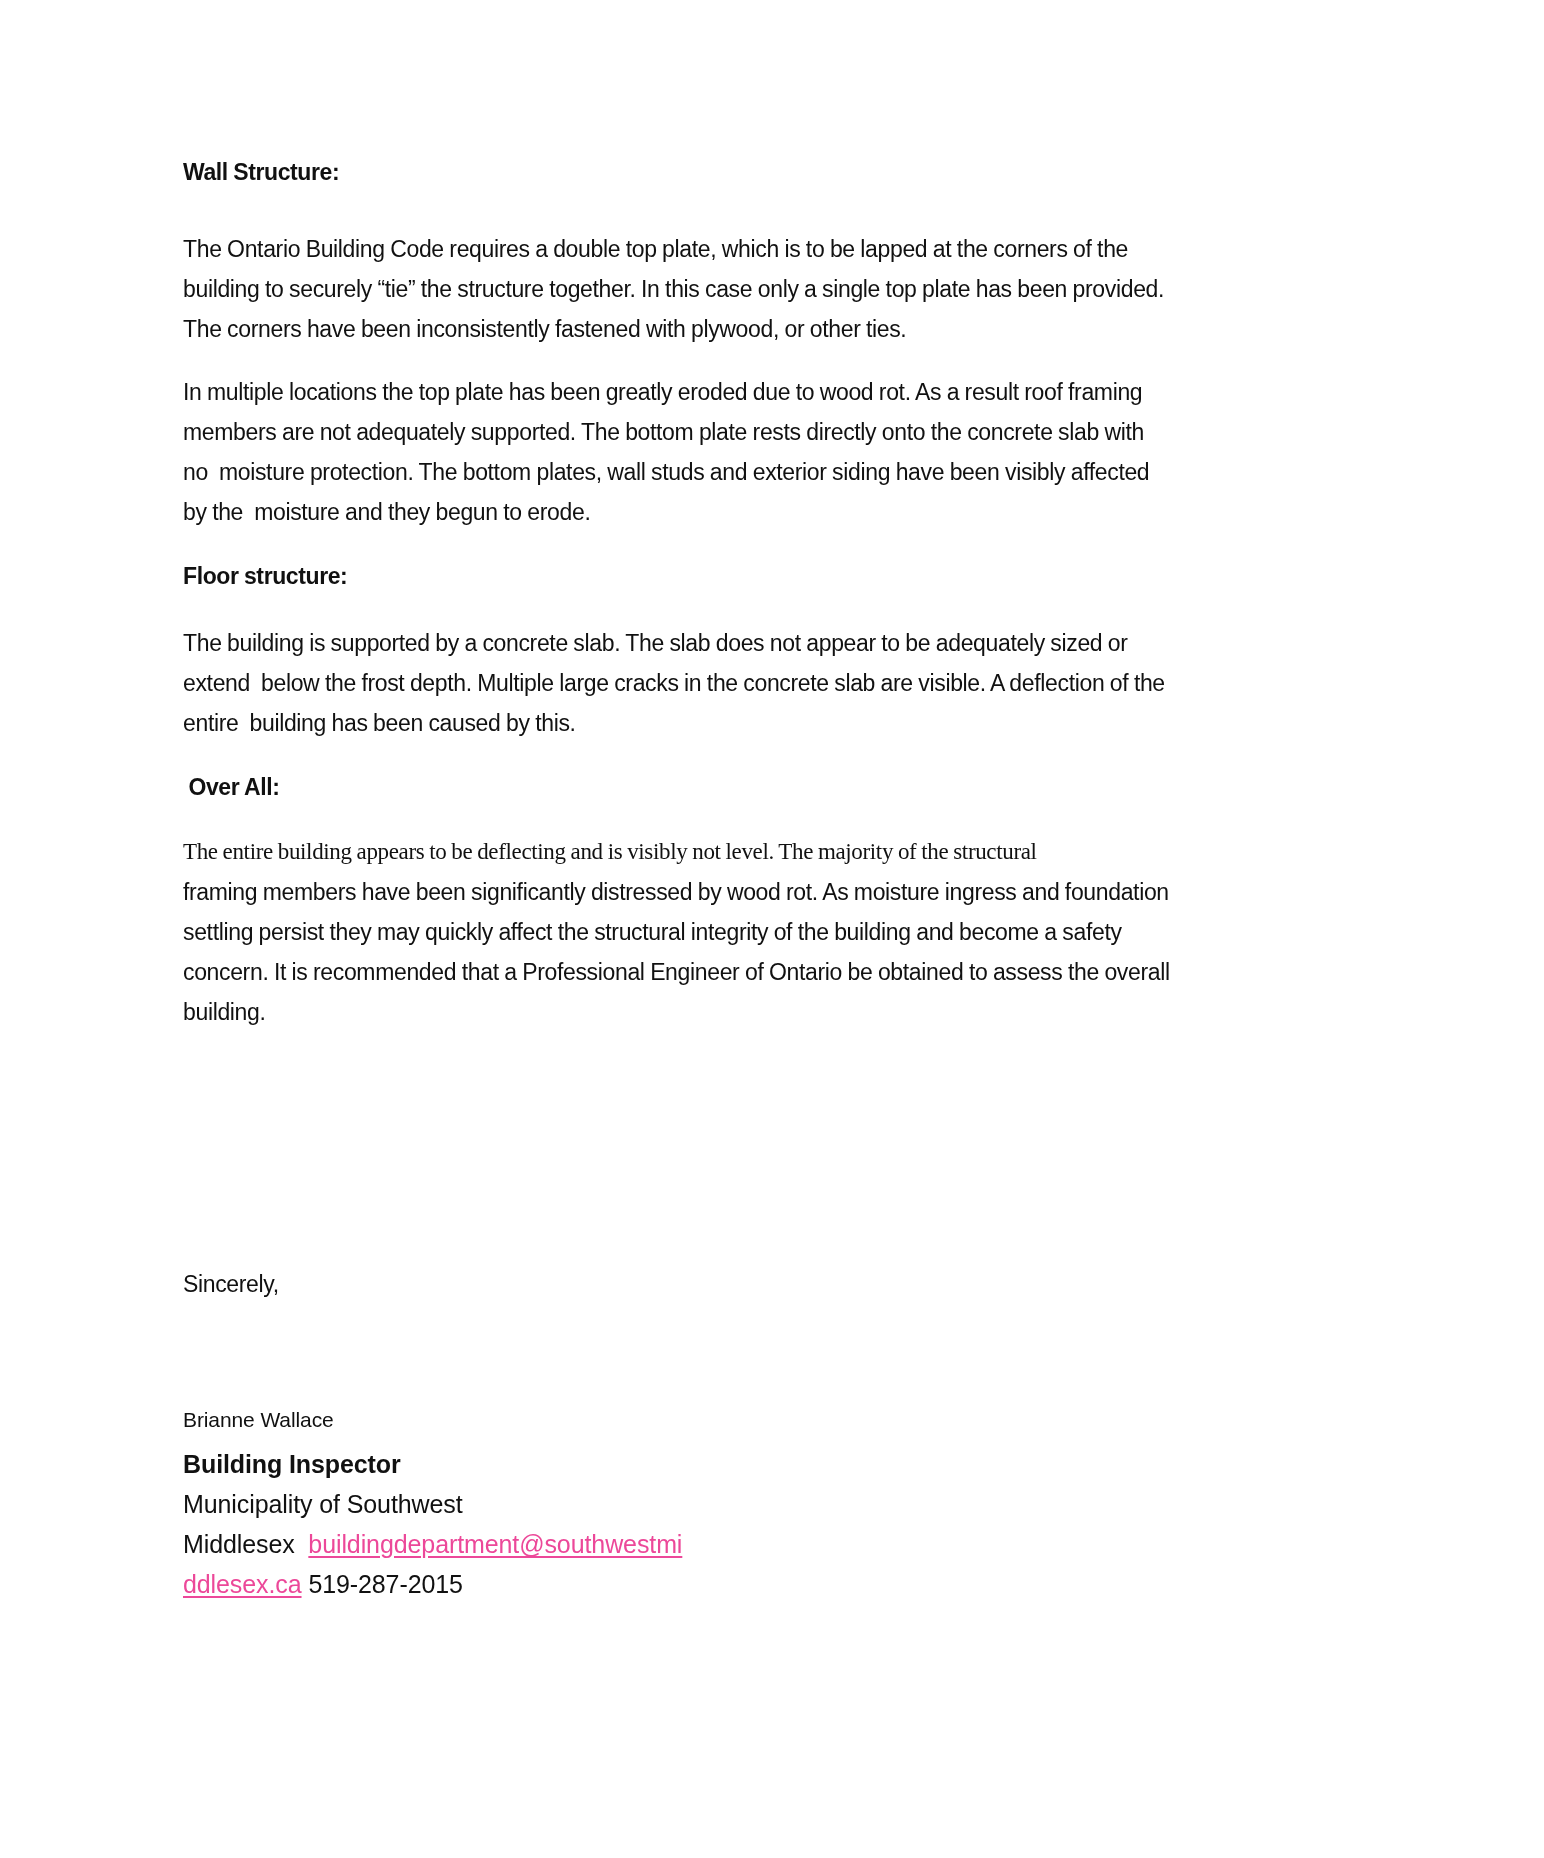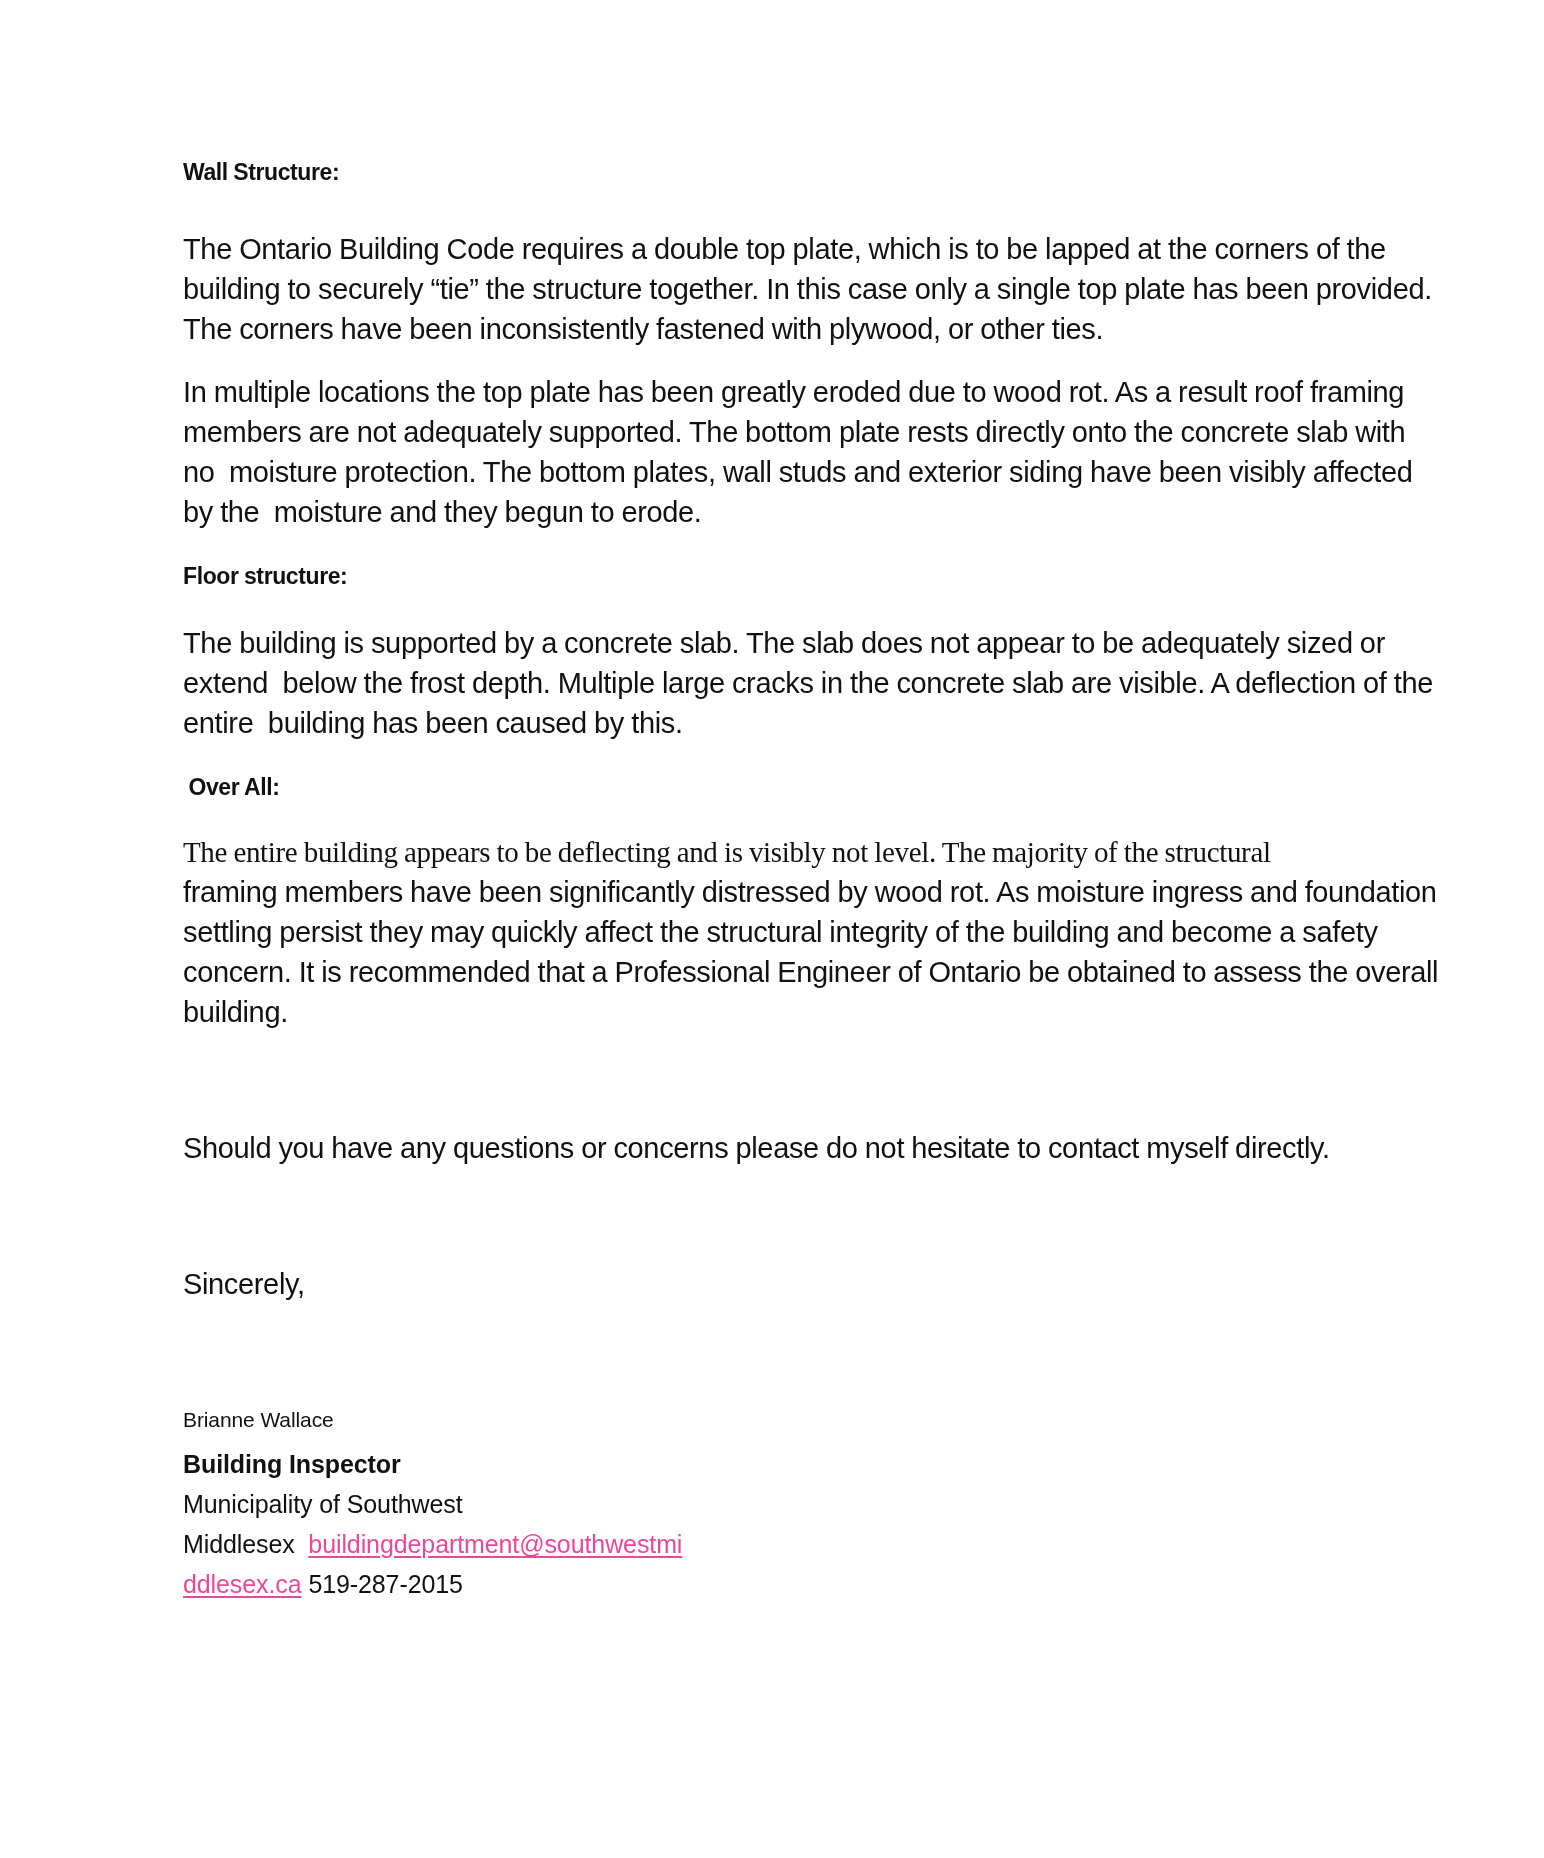--- a/index.html
+++ b/index.html
@@ -19,21 +19,21 @@
       position: absolute;
       left: 0; top: 0;
       width: 1544px;
       height: 1360px;
       background: #ffffff;
     }
     .line {
       position: absolute;
       left: 183px;
       white-space: pre;
-      font-size: 29px;
+      font-size: 23px;
       line-height: 28px;
       letter-spacing: -0.35px;
       word-spacing: -0.5px;
     }
     .heading {
       font-weight: bold;
       font-size: 23px;
       letter-spacing: -0.4px;
     }
     .sig {
@@ -84,21 +84,20 @@
   <div class="line heading" style="top:773px;"> Over All:</div>
 
   <div>
     <div class="line" style="top:838px;font-family:Liberation Serif, serif;">The entire building appears to be deflecting and is visibly not level. The majority of the structural</div>
     <div class="line" style="top:878px;">framing members have been significantly distressed by wood rot. As moisture ingress and foundation</div>
     <div class="line" style="top:918px;">settling persist they may quickly affect the structural integrity of the building and become a safety</div>
     <div class="line" style="top:958px;">concern. It is recommended that a Professional Engineer of Ontario be obtained to assess the overall</div>
     <div class="line" style="top:998px;">building.</div>
   </div>
 
-  <div class="line" style="top:1134px;">Should you have any questions or concerns please do not hesitate to contact myself directly.</div>
   <div class="line" style="top:1270px;">Sincerely,</div>
 
   <div>
     <div class="sig sig-name" style="top:1405px;">Brianne Wallace</div>
     <div class="sig sig-title" style="top:1449px;">Building Inspector</div>
     <div class="sig" style="top:1489px;">Municipality of Southwest</div>
     <div class="sig" style="top:1529px;"><span>Middlesex  </span><span class="link">buildingdepartment@southwestmi</span></div>
     <div class="sig" style="top:1569px;"><span class="link">ddlesex.ca</span><span> 519-287-2015</span></div>
   </div>
 

